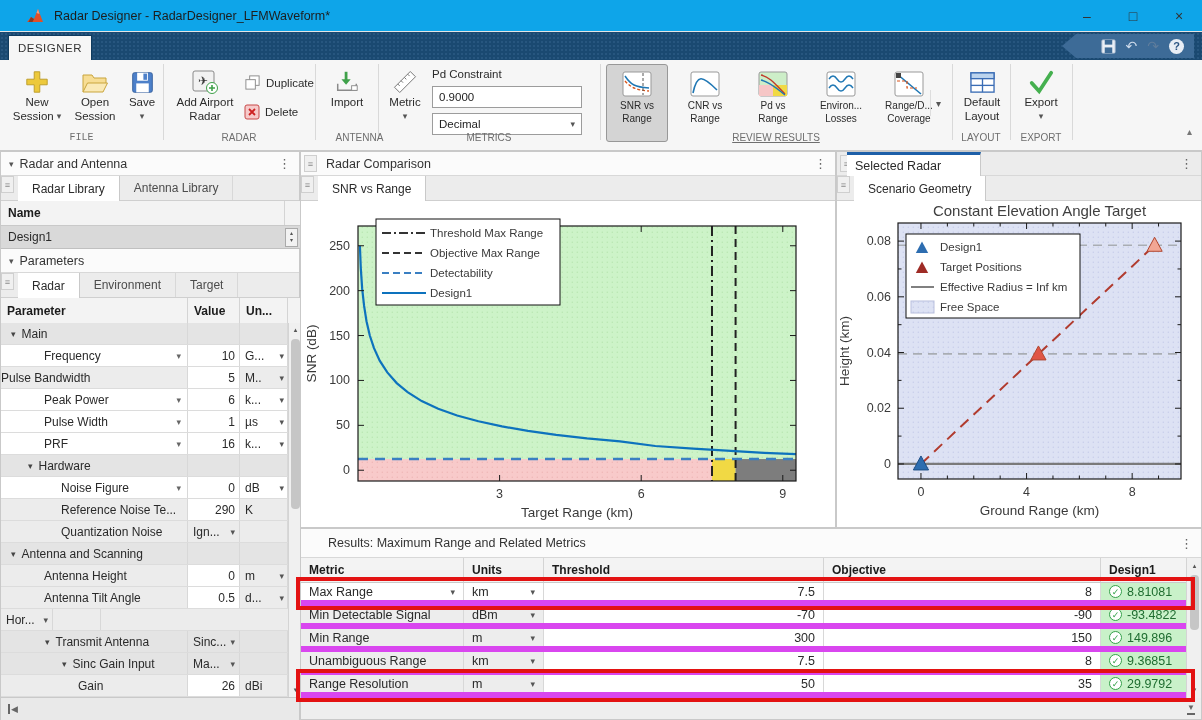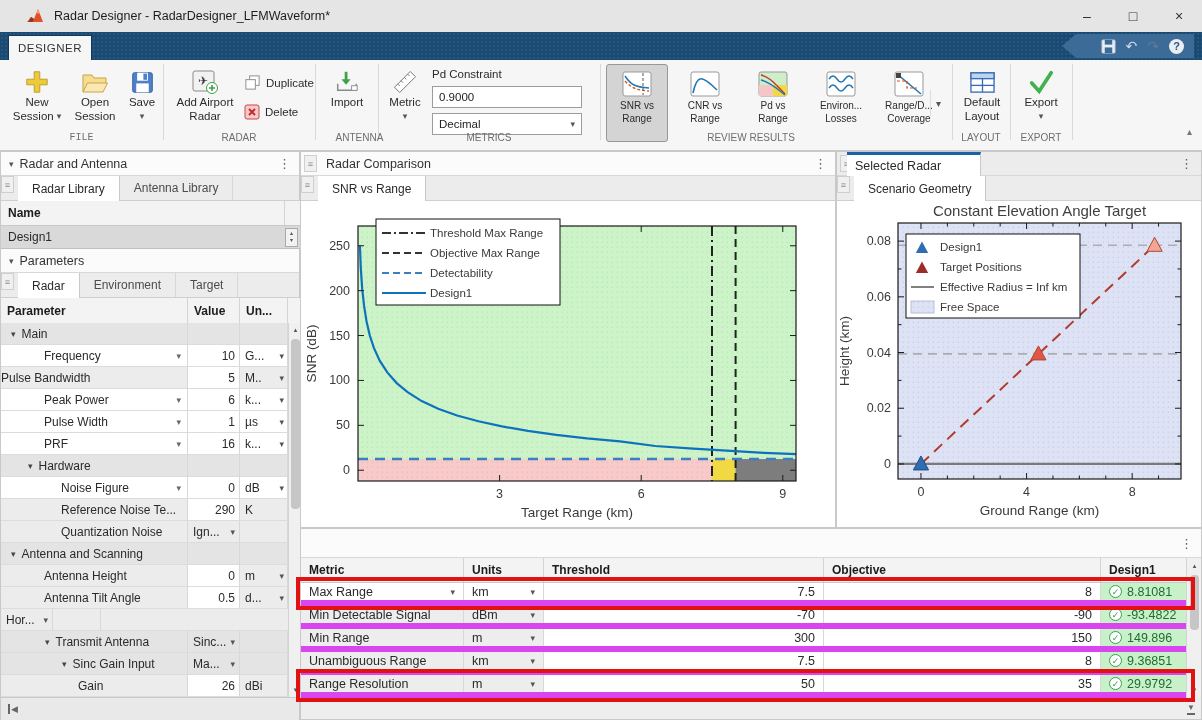--- a/index.html
+++ b/index.html
@@ -1,20 +1,20 @@
 <!DOCTYPE html>
 <html><head>
 <meta charset="utf-8">
 <style>
   * { margin:0; padding:0; box-sizing:border-box; }
   html,body { width:1202px; height:720px; overflow:hidden; font-family:"Liberation Sans","DejaVu Sans",sans-serif; background:#f0f0f0; }
   #stage { position:relative; width:1202px; height:720px; background:#fff; }
 
   
-  .titlebar { position:absolute; left:0; top:0; width:1202px; height:32px; background:#e5e5e5; border-bottom:1px solid #e4e4e4; display:flex; align-items:center; }
+  .titlebar { position:absolute; left:0; top:0; width:1202px; height:32px; background:#0ea5e9; border-bottom:1px solid #e4e4e4; display:flex; align-items:center; }
   .titlebar .ttl { font-size:12.5px; color:#1d1d1d; margin-left:10px; }
   .tlogo { margin-left:26px; width:18px; height:16px; }
   .winbtns { position:absolute; right:0; top:0; height:32px; display:flex; }
   .winbtn { width:46px; height:32px; display:flex; align-items:center; justify-content:center; font-size:14px; color:#333; }
 
   
   .tabstrip { position:absolute; left:0; top:32px; width:1202px; height:28px; background:#1a4971;
      background-image:radial-gradient(#27567f 1px, transparent 1px); background-size:4px 4px; }
   .designer-tab { position:absolute; left:8px; top:3px; width:84px; height:25px; background:#f6f6f6; border:1px solid #0f3a5e; border-bottom:none; display:flex; align-items:center; justify-content:center; font-size:11.5px; letter-spacing:0.5px; color:#333; }
   .qat { position:absolute; right:8px; top:2px; height:24px; width:132px; background:#3d6b97; clip-path:polygon(14px 0, 100% 0, 100% 100%, 14px 100%, 0 50%); display:flex; align-items:center; justify-content:flex-end; gap:10px; padding-right:10px; }
@@ -307,21 +307,21 @@
               <path d="M3 10 h10 v7 h10" fill="none" stroke="#d95319" stroke-width="1.2" stroke-dasharray="3 2"></path>
               <rect x="2" y="2" width="5" height="5" fill="#444"></rect>
             </svg>
         </span>
         <span class="gl">Range/D...</span>
         <span class="gl">Coverage</span>
       </div>
     </div>
     <div class="galdd">▾</div>
     <div class="rsep" style="left:952px;"></div>
-    <div class="seclab" style="left:575px;width:352px;">REVIEW RESULTS</div>
+    <div class="seclab" style="left:600px;width:352px;text-decoration:underline;">REVIEW RESULTS</div>
 
     <div class="bigbtn" style="left:956px;width:52px;">
       <span class="bicon">
         <svg width="27" height="25" viewBox="0 0 28 26">
             <rect x="2" y="3" width="24" height="20" fill="#fff" stroke="#3b6db5" stroke-width="1.4"></rect>
             <rect x="2" y="3" width="24" height="6" fill="#bcd4ee" stroke="#3b6db5" stroke-width="1.4"></rect>
             <line x1="14" y1="9" x2="14" y2="23" stroke="#3b6db5" stroke-width="1.4"></line>
             <line x1="2" y1="16" x2="26" y2="16" stroke="#3b6db5" stroke-width="1.4"></line>
           </svg>
       </span>
@@ -736,20 +736,21 @@
         <text x="103" y="70" class="lg">Target Positions</text>
         <line x1="74" y1="86" x2="97" y2="86" stroke="#808080" stroke-width="2"></line>
         <text x="103" y="90" class="lg">Effective Radius = Inf km</text>
         <rect x="74" y="100" width="23" height="12" fill="url(#pl)" stroke="#b9c0de"></rect>
         <text x="103" y="110" class="lg">Free Space</text>
       </svg>
   </div>
 
   <div class="panel" id="resultspanel">
     <div class="phead" style="top:0;height:29px;">
+      <span style="margin-left:27px;">Results: Maximum Range and Related Metrics</span>
       <span class="pmenu" style="top:7px;">⋮</span>
     </div>
     <div class="rcolhead">
       <span class="rch" style="width:163px;">Metric</span>
       <span class="rch" style="width:80px;">Units</span>
       <span class="rch" style="width:280px;">Threshold</span>
       <span class="rch" style="width:277px;">Objective</span>
       <span class="rch" style="width:85px;border-right:none;">Design1</span>
     </div>
     <div id="results-rows">

